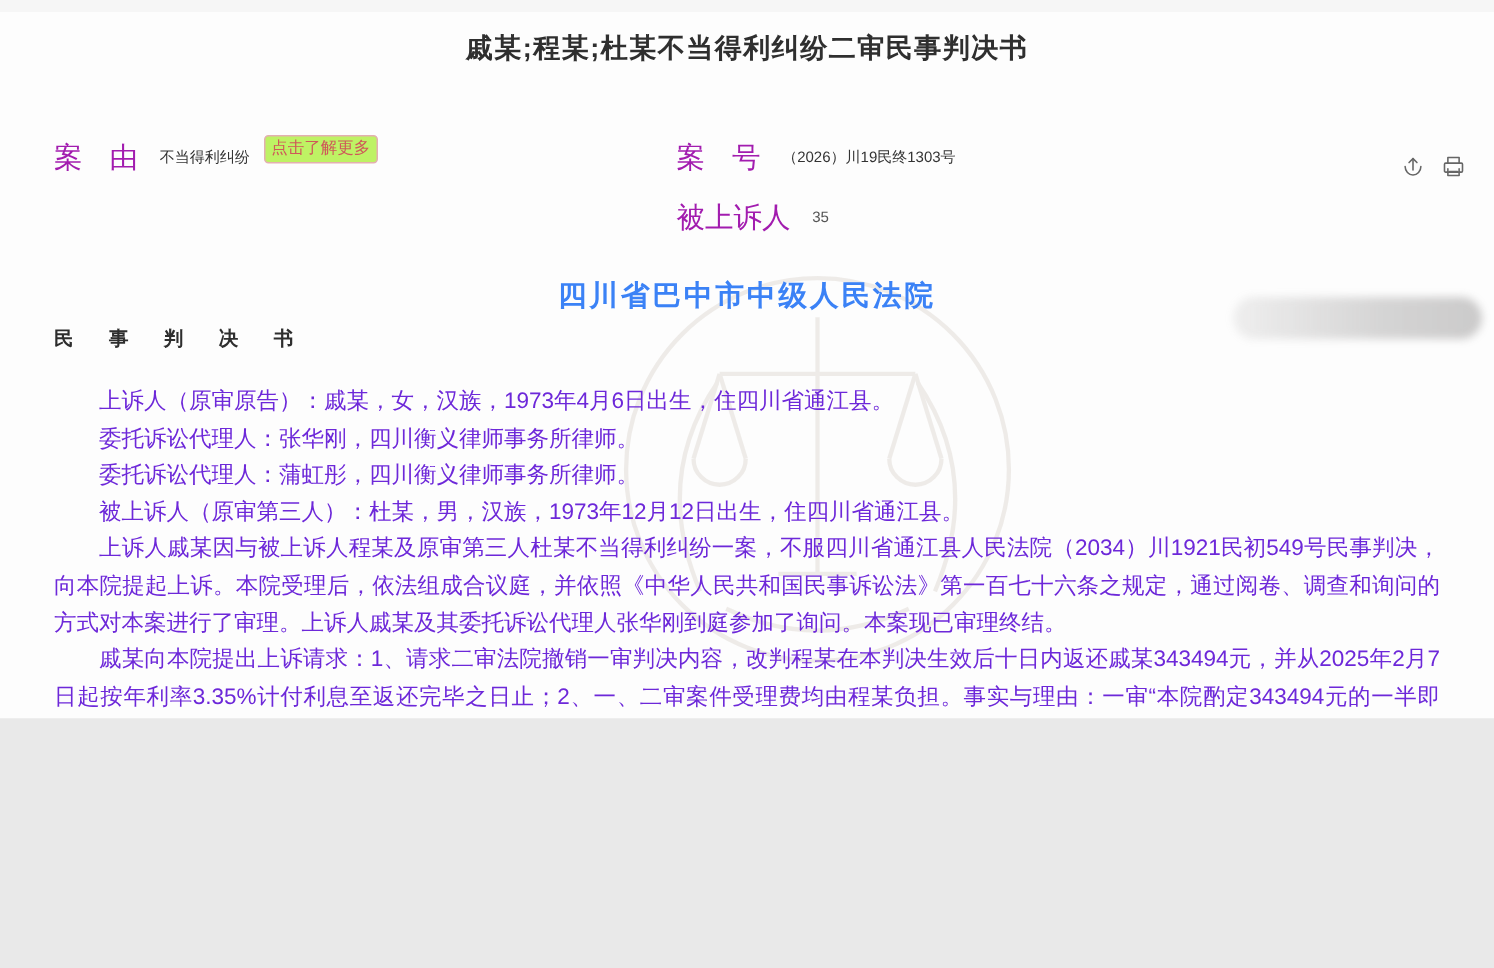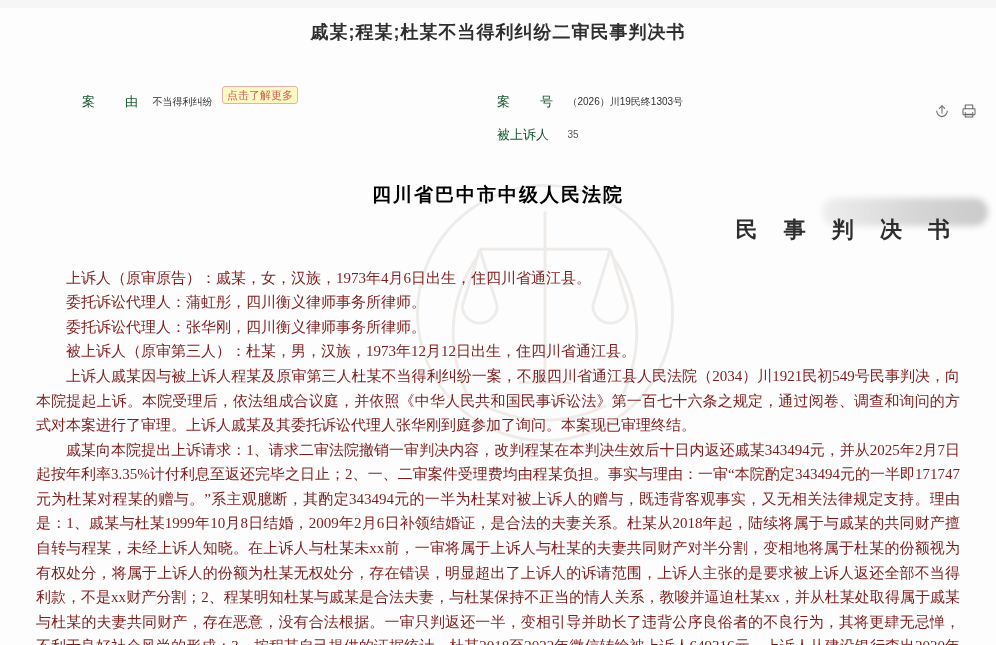--- a/index.html
+++ b/index.html
@@ -1,60 +1,59 @@
 <!DOCTYPE html>
 <html><head>
 <meta charset="utf-8">
 <style>
   html,body{margin:0;padding:0;background:#e9e9e9;}
   .page{
-    position:relative;width:996px;height:645px;margin:0 auto;
+    position:relative;width:996px;height:479px;margin:0 auto;
     background:#fdfdfd;overflow:hidden;
     font-family:"Liberation Sans","DejaVu Sans",sans-serif;
   }
   .topstrip{position:absolute;top:0;left:0;right:0;height:8px;background:#f6f6f6;}
   .title{
     margin:20px 36px 0;text-align:center;
     font-size:18px;font-weight:bold;color:#2f2f2f;letter-spacing:1px;
   }
   .meta{display:flex;margin:48px 36px 0;align-items:flex-start;}
   .meta-left{width:415px;}
   .meta-right{flex:1;}
   .meta-row{margin-bottom:14px;white-space:nowrap;}
   .label{
-    display:inline-block;min-width:56px;color:#14532d;font-size:13px;
+    display:inline-block;min-width:56px;color:#a21caf;font-size:19px;
     vertical-align:middle;
-    margin-left:46px;
   }
   .label.justify{width:56px;text-align:justify;text-align-last:justify;}
   .value{font-size:10px;color:#555;margin-left:10px;vertical-align:middle;}
   .value.strong{color:#333;}
   .badge{
-    display:inline-block;font-size:11px;color:#cf5959;background:#fef9c3;
+    display:inline-block;font-size:11px;color:#cf5959;background:#bef264;
     border:1px solid #e3b0b0;border-radius:3px;padding:1px 4px;margin-left:5px;
     position:relative;top:-7px;cursor:pointer;line-height:1.3;
   }
   .meta-icons{position:absolute;top:102px;right:18px;display:flex;gap:9px;}
   .icon-btn{width:18px;height:18px;cursor:pointer;display:inline-block;}
   .icon-btn svg{width:18px;height:18px;stroke:#666;fill:none;stroke-width:1.4;stroke-linecap:round;stroke-linejoin:round;}
   .doc{position:relative;padding:0 36px;}
   .court{
-    margin-top:24px;text-align:center;font-size:19px;font-weight:bold;
-    color:#000000;letter-spacing:2px;
+    margin-top:12px;text-align:center;font-size:19px;font-weight:bold;
+    color:#3b82f6;letter-spacing:2px;
     font-family:"Liberation Sans","DejaVu Sans",sans-serif;
   }
   .doctype{
-    margin-top:7px;text-align:right;font-size:22px;font-weight:bold;
+    margin-top:7px;text-align:left;font-size:13px;font-weight:bold;
     color:#2e2e2e;letter-spacing:10px;
   }
   .paras{margin-top:21px;}
   .paras p{
-    margin:0;text-indent:2em;font-size:15px;line-height:24.6px;color:#7f1d1d;
+    margin:0;text-indent:2em;font-size:15px;line-height:24.6px;color:#6d28d9;
     text-align:justify;
-    font-family:Liberation Serif, serif;
+    font-family:Liberation Sans, sans-serif;
   }
   .watermark{
     position:absolute;left:400px;top:168px;width:290px;height:290px;
     opacity:0.13;pointer-events:none;
   }
   .watermark svg{width:100%;height:100%;stroke:#8d7a66;fill:none;stroke-width:2;}
   .smudge{
     position:absolute;left:822px;top:198px;width:166px;height:28px;
     border-radius:14px;
     background:linear-gradient(90deg,rgba(150,148,148,0.25),rgba(120,118,118,0.55) 60%,rgba(100,98,98,0.6));
@@ -124,20 +123,20 @@
         <line x1="8.5" y1="16.5" x2="15.5" y2="16.5"></line>
       </svg>
     </span>
   </div>
 
   <div class="doc">
     <div class="court">四川省巴中市中级人民法院</div>
     <div class="doctype">民 事 判 决 书</div>
     <div class="paras">
         <p>上诉人（原审原告）：戚某，女，汉族，1973年4月6日出生，住四川省通江县。</p>
+        <p>委托诉讼代理人：张华刚，四川衡义律师事务所律师。</p>
         <p>委托诉讼代理人：蒲虹彤，四川衡义律师事务所律师。</p>
-        <p>委托诉讼代理人：张华刚，四川衡义律师事务所律师。</p>
         <p>被上诉人（原审第三人）：杜某，男，汉族，1973年12月12日出生，住四川省通江县。</p>
         <p>上诉人戚某因与被上诉人程某及原审第三人杜某不当得利纠纷一案，不服四川省通江县人民法院（2034）川1921民初549号民事判决，向本院提起上诉。本院受理后，依法组成合议庭，并依照《中华人民共和国民事诉讼法》第一百七十六条之规定，通过阅卷、调查和询问的方式对本案进行了审理。上诉人戚某及其委托诉讼代理人张华刚到庭参加了询问。本案现已审理终结。</p>
         <p>戚某向本院提出上诉请求：1、请求二审法院撤销一审判决内容，改判程某在本判决生效后十日内返还戚某343494元，并从2025年2月7日起按年利率3.35%计付利息至返还完毕之日止；2、一、二审案件受理费均由程某负担。事实与理由：一审“本院酌定343494元的一半即171747元为杜某对程某的赠与。”系主观臆断，其酌定343494元的一半为杜某对被上诉人的赠与，既违背客观事实，又无相关法律规定支持。理由是：1、戚某与杜某1999年10月8日结婚，2009年2月6日补领结婚证，是合法的夫妻关系。杜某从2018年起，陆续将属于与戚某的共同财产擅自转与程某，未经上诉人知晓。在上诉人与杜某未xx前，一审将属于上诉人与杜某的夫妻共同财产对半分割，变相地将属于杜某的份额视为有权处分，将属于上诉人的份额为杜某无权处分，存在错误，明显超出了上诉人的诉请范围，上诉人主张的是要求被上诉人返还全部不当得利款，不是xx财产分割；2、程某明知杜某与戚某是合法夫妻，与杜某保持不正当的情人关系，教唆并逼迫杜某xx，并从杜某处取得属于戚某与杜某的夫妻共同财产，存在恶意，没有合法根据。一审只判返还一半，变相引导并助长了违背公序良俗者的不良行为，其将更肆无忌惮，不利于良好社会风尚的形成；3、按程某自己提供的证据统计，杜某2018至2022年微信转给被上诉人649316元，上诉人从建设银行查出2020年至2023年杜某通过建设银行转与被上诉人现金142000元，合计转与被上诉人791316元。杜</p>
       </div>
   </div>
 </div>
 
 </body></html>

